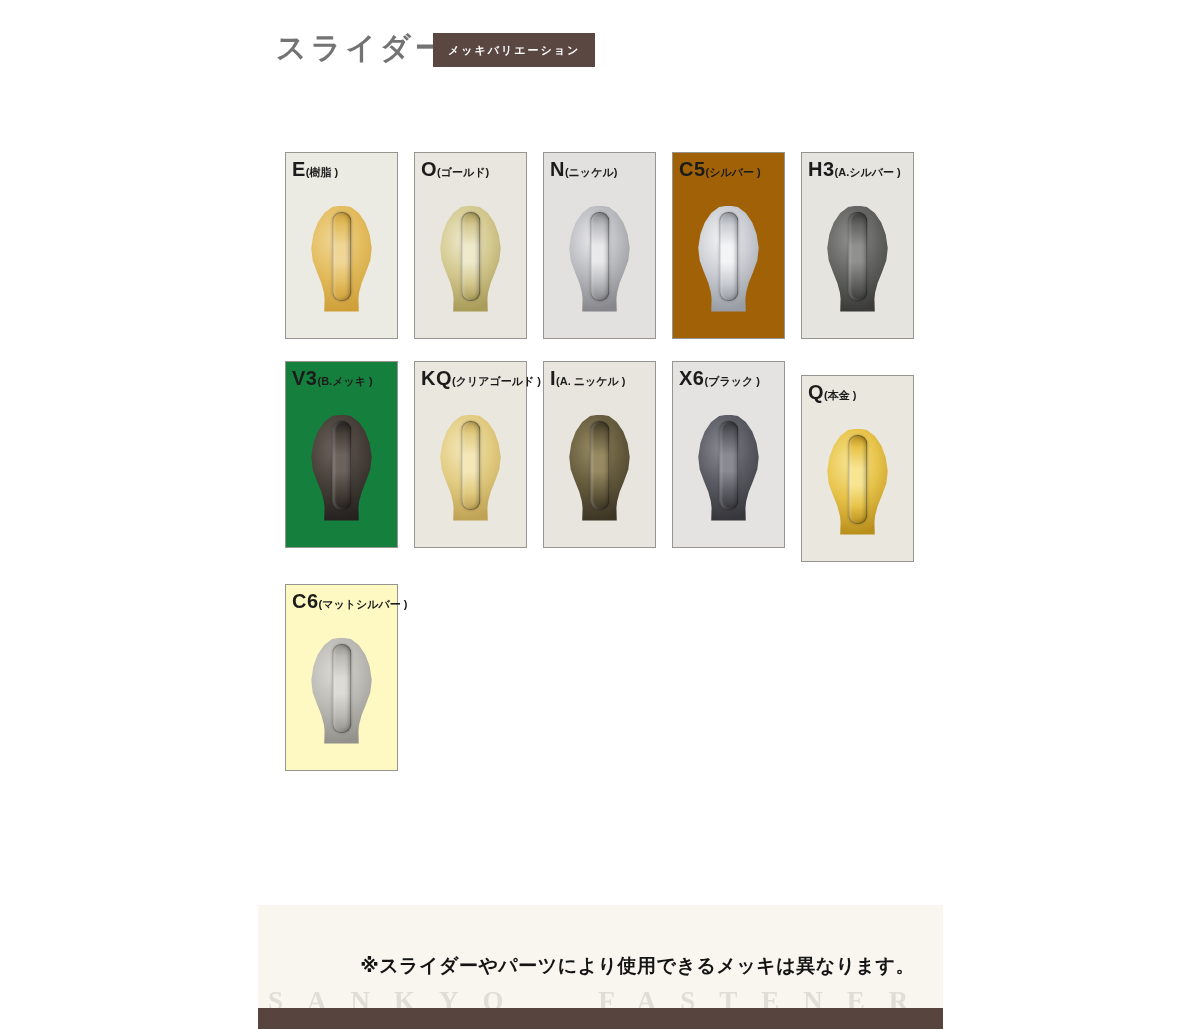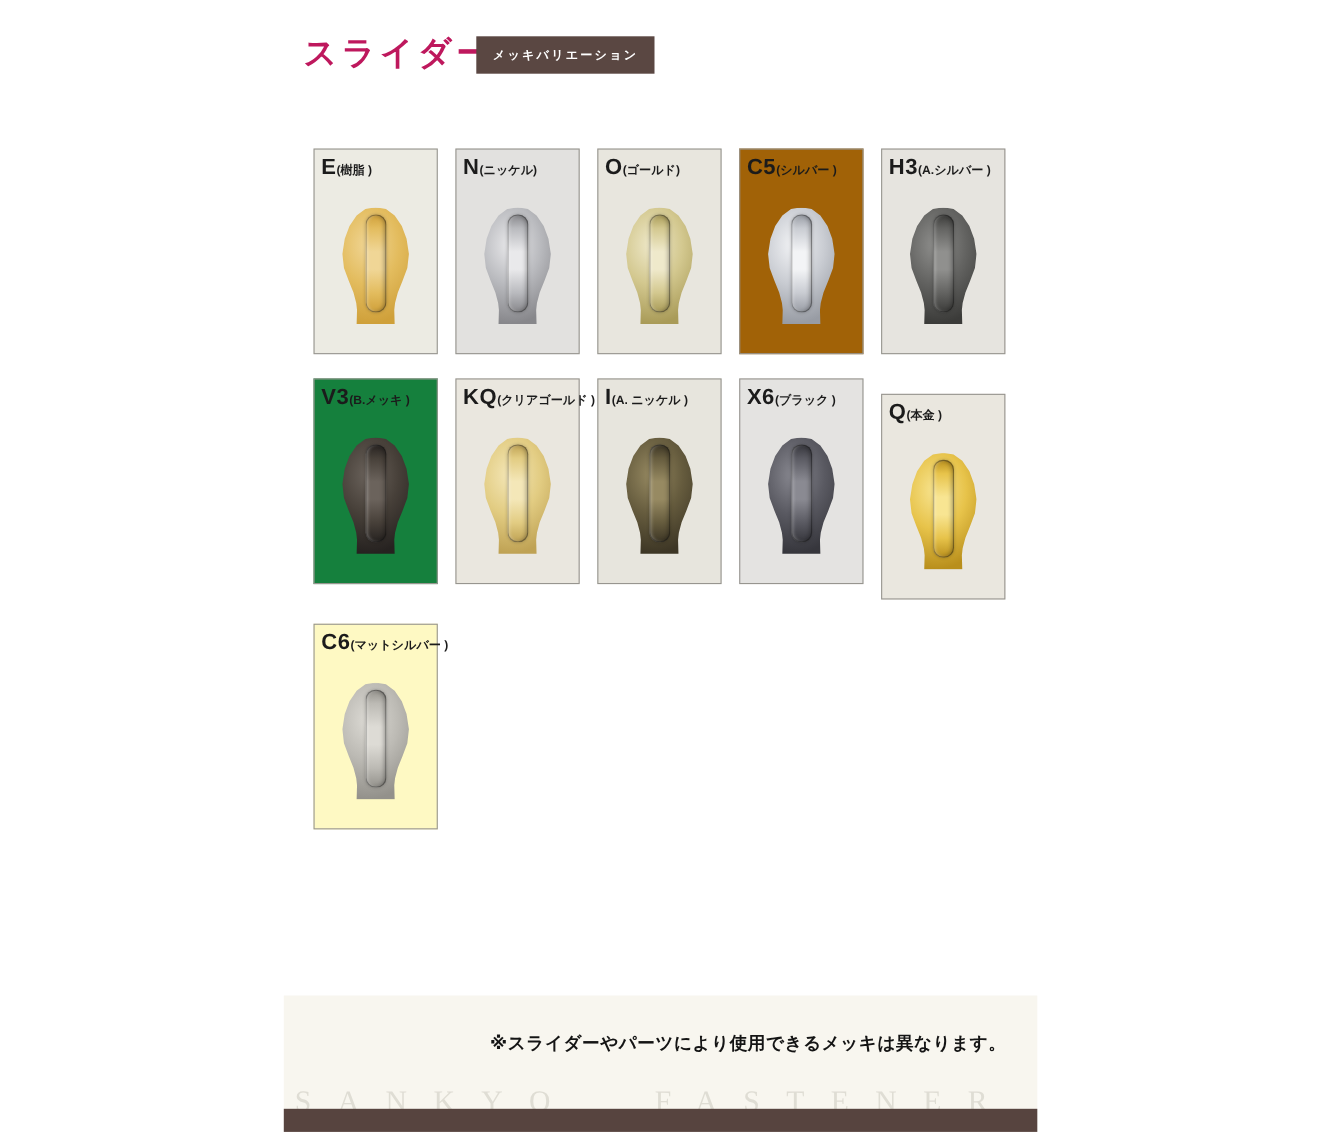--- a/index.html
+++ b/index.html
@@ -14,21 +14,21 @@
     font-size: 30px; font-weight: bold; letter-spacing: 4px; color: #3b3b3b;
   }
   .badge {
     position: absolute; left: 433px; top: 33px; height: 34px;
     display: flex; align-items: center;
     padding: 0 15px; color: #ffffff;
     font-size: 11px; font-weight: bold; letter-spacing: 2px;
   }
   
   .grid {
-    position: absolute; left: 285px; top: 135px; width: 630px;
+    position: absolute; left: 285px; top: 152px; width: 630px;
     display: grid; grid-template-columns: repeat(5, 113px);
     column-gap: 16px; row-gap: 22px; text-decoration: underline;
   }
   .tile {
     width: 113px; height: 187px; position: relative;
     border: 1px solid #97958f;
   }
   .tile-label {
     position: absolute; top: 5px; left: 6px; right: 1px;
     white-space: nowrap; color: #1b1b1b; z-index: 2;
@@ -59,70 +59,70 @@
     box-shadow: inset 0 0 0 1px rgba(0,0,0,0.30),
                 inset 2px 0 3px rgba(255,255,255,0.28),
                 inset -2px 0 4px rgba(0,0,0,0.32),
                 0 0 3px rgba(0,0,0,0.25);
   }
   
   .footer {
     position: absolute; left: 258px; top: 905px; width: 685px; height: 124px;
   }
   .note {
-    position: absolute; top: 34px; right: 28px;
-    font-size: 16px; font-weight: bold; color: #141414; letter-spacing: 0.5px;
+    position: absolute; top: 48px; right: 28px;
+    font-size: 19px; font-weight: bold; color: #141414; letter-spacing: 0.5px;
   }
   .watermark {
     position: absolute; bottom: 14px; left: 10px; right: 0;
     font-family: "Liberation Serif", "DejaVu Serif", serif;
     font-size: 27px; line-height: 1; letter-spacing: 24px; word-spacing: 40px;
     white-space: nowrap; overflow: hidden;
   }
   .footer-bar {
     position: absolute; left: 0; right: 0; bottom: 0; height: 21px;
   }
 </style>
 </head>
 <body>
 
 <header>
-  <h1 class="page-title" style="color: #be185d;">スライダー</h1>
+  <h1 class="page-title" style="color: #737373;">スライダー</h1>
   <div class="badge" style="background: rgb(90, 71, 66); color: rgb(255, 255, 255);">メッキバリエーション</div>
 </header>
 
 <main class="grid" id="grid">
   <figure class="tile" style="background: rgb(236, 235, 227);">
     <figcaption class="tile-label">
       <span class="code">E</span><span class="paren">(樹脂 )</span>
     </figcaption>
     <div class="slider-photo">
       <div class="slider-body" style="--light: #f0d696; --mid: #e3bc5e; --base: #cfa03a;">
         <div class="slider-bar"></div>
       </div>
     </div>
   </figure>
 
+  <figure class="tile" style="background: rgb(232, 230, 222);">
+    <figcaption class="tile-label">
+      <span class="code">O</span><span class="paren">(ゴールド)</span>
+    </figcaption>
+    <div class="slider-photo">
+      <div class="slider-body" style="--light: #efe9cb; --mid: #d3c88f; --base: #a99b58;">
+        <div class="slider-bar"></div>
+      </div>
+    </div>
+  </figure>
+
   <figure class="tile" style="background: rgb(226, 225, 223);">
     <figcaption class="tile-label">
       <span class="code">N</span><span class="paren">(ニッケル)</span>
     </figcaption>
     <div class="slider-photo">
       <div class="slider-body" style="--light: #e9e9eb; --mid: #b9babe; --base: #87878b;">
-        <div class="slider-bar"></div>
-      </div>
-    </div>
-  </figure>
-
-  <figure class="tile" style="background: rgb(232, 230, 222);">
-    <figcaption class="tile-label">
-      <span class="code">O</span><span class="paren">(ゴールド)</span>
-    </figcaption>
-    <div class="slider-photo">
-      <div class="slider-body" style="--light: #efe9cb; --mid: #d3c88f; --base: #a99b58;">
         <div class="slider-bar"></div>
       </div>
     </div>
   </figure>
 
   <figure class="tile" style="background: #a16207;">
     <figcaption class="tile-label">
       <span class="code">C5</span><span class="paren">(シルバー )</span>
     </figcaption>
     <div class="slider-photo">
@@ -205,15 +205,15 @@
     <div class="slider-photo">
       <div class="slider-body" style="--light: #dddbd5; --mid: #bcbab4; --base: #93918b;">
         <div class="slider-bar"></div>
       </div>
     </div>
   </figure>
 </main>
 
 <footer class="footer" id="footer" style="background: rgb(248, 246, 239);">
   <p class="note">※スライダーやパーツにより使用できるメッキは異なります。</p>
-  <div class="watermark" style="color: rgb(223, 221, 212);">SANKYO FASTENER</div>
+  <div class="watermark" style="color: rgb(223, 221, 212); font-weight: bold;">SANKYO FASTENER</div>
   <div class="footer-bar" id="footer-bar" style="background: rgb(87, 68, 63);"></div>
 </footer>
 
 </body></html>

